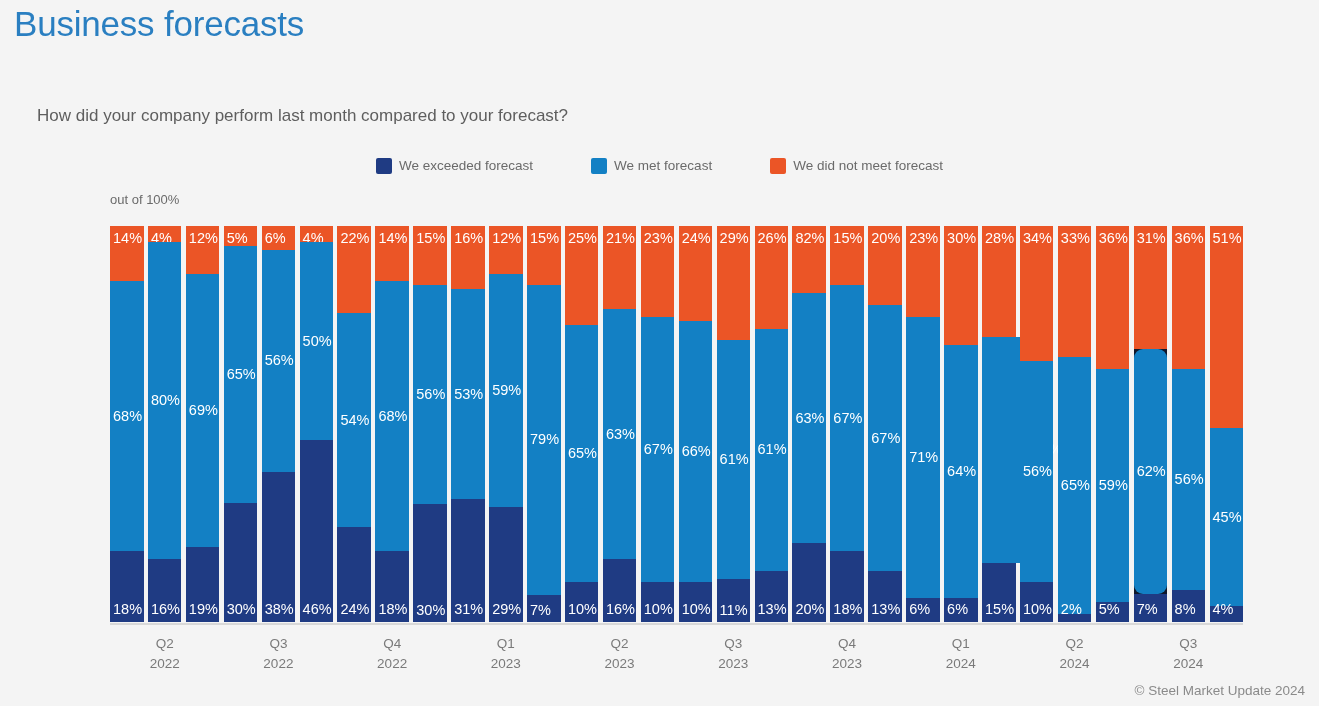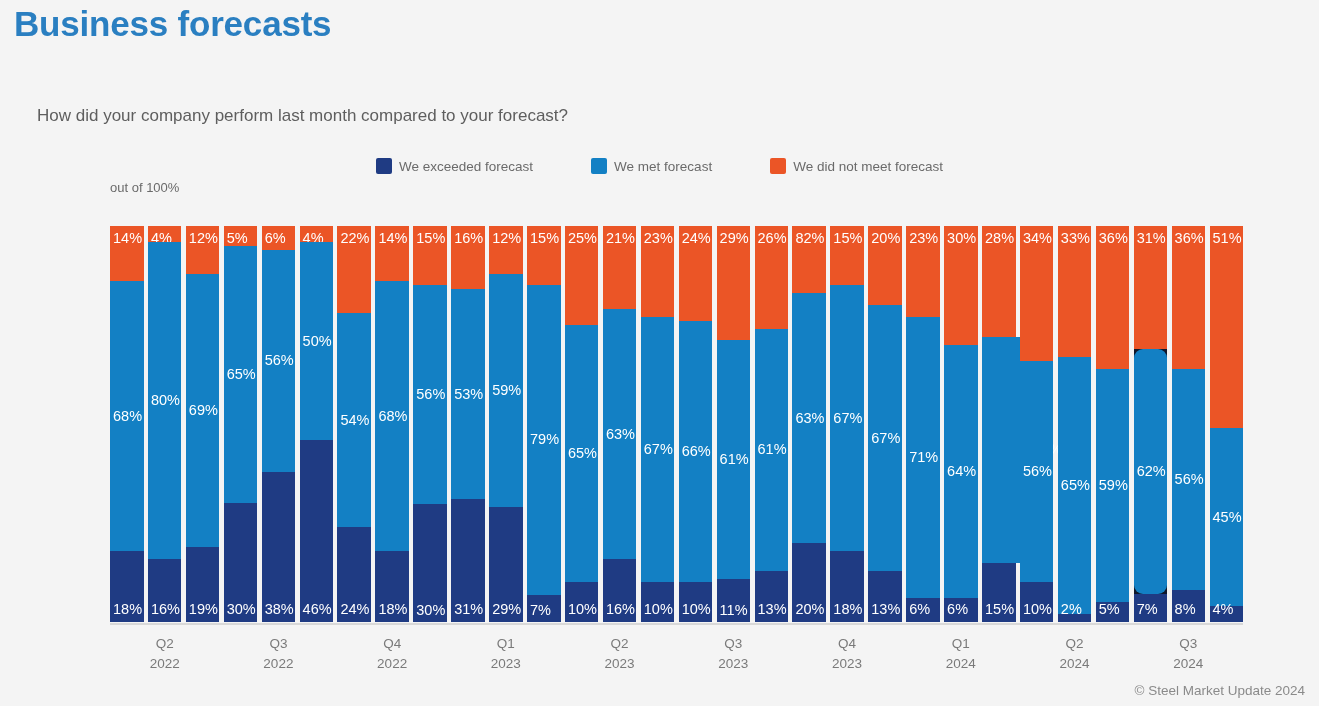--- a/index.html
+++ b/index.html
@@ -9,44 +9,44 @@
     background: #f4f4f4;
     font-family: "Liberation Sans", sans-serif;
     position: relative;
     overflow: hidden;
   }
   #page-title {
     position: absolute;
     left: 14px; top: 4px;
     font-size: 35px;
     color: #2a7fc1;
-    font-weight: 700;
+    font-weight: 400;
     letter-spacing: -0.2px;
   }
   #question {
     position: absolute;
     left: 37px; top: 106px;
     font-size: 17px;
     color: #5e5e5e;
     font-weight: 400;
   }
   #legend {
     position: absolute;
     left: 0; right: 0; top: 158px;
     display: flex;
     justify-content: center;
     gap: 58px;
   }
-  .legend-item { display:flex; align-items:center; gap:7px; }
+  .legend-item { display:flex; gap:7px; }
   .legend-swatch { width:16px; height:16px; border-radius:2px; display:block; }
   .legend-label { font-size:13.5px; color:#6a6a6a; }
 
   #axis-note {
     position:absolute;
-    left:110px; top:180px;
+    left:110px; top:192px;
     font-size:13px; color:#6a6a6a;
   }
 
   #plot {
     position:absolute;
     left:110px; top:226px;
     width:1133px; height:396px;
   }
   .bar {
     position:absolute;

